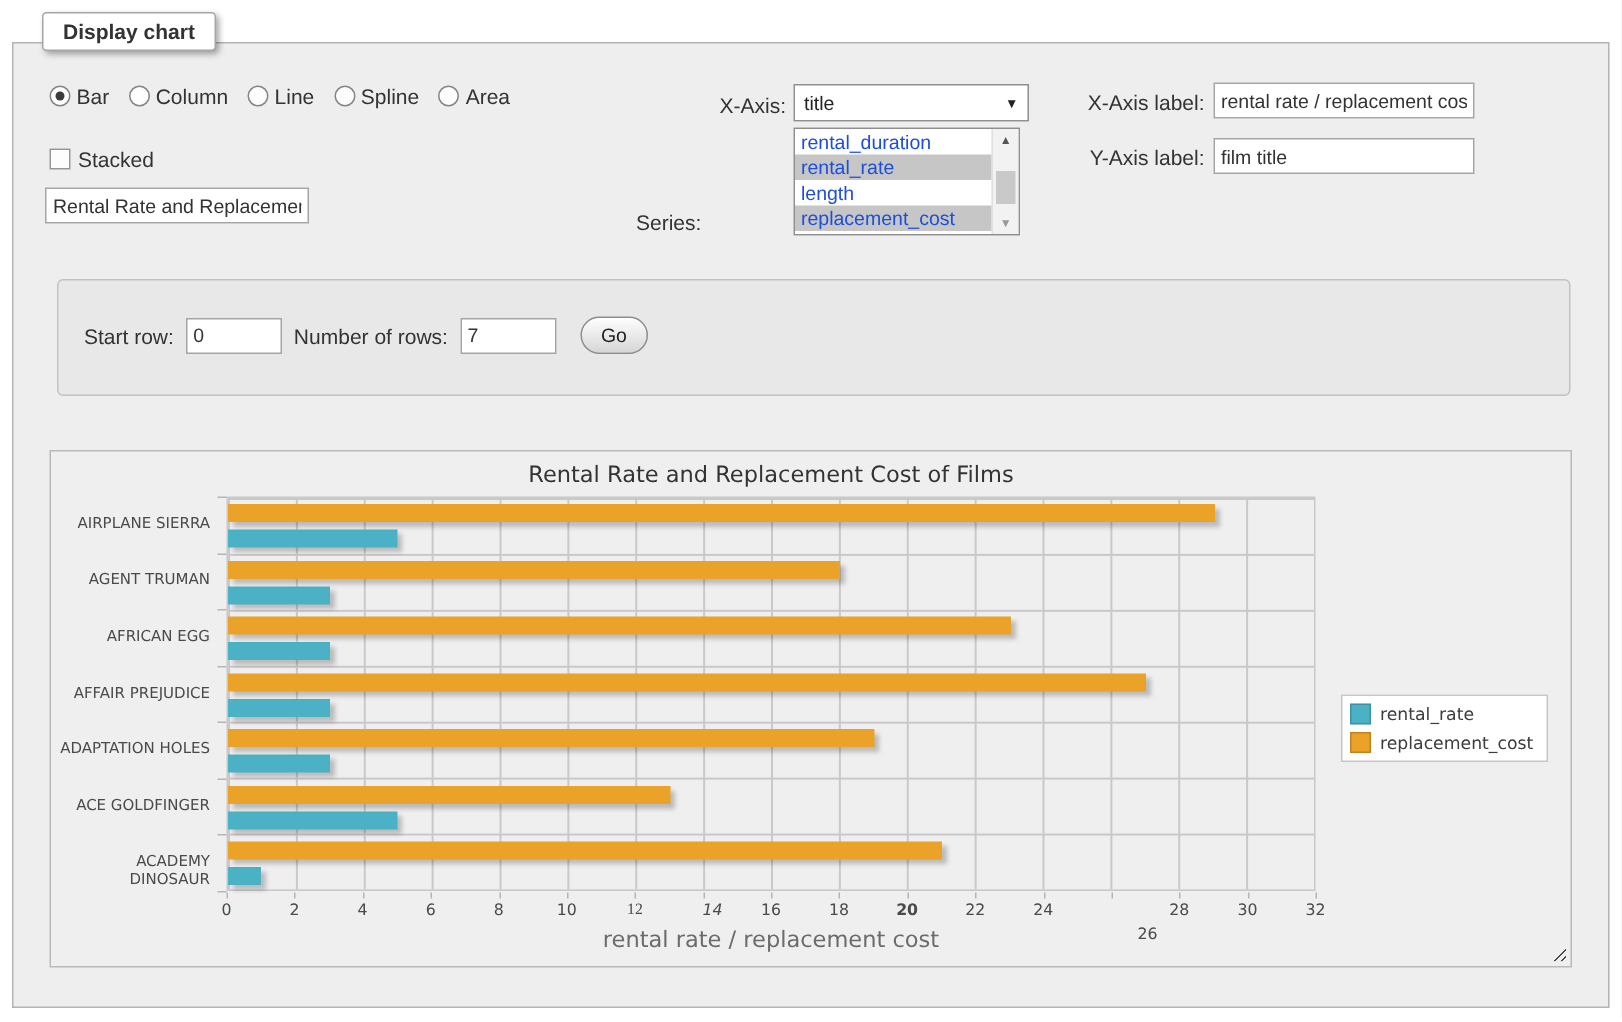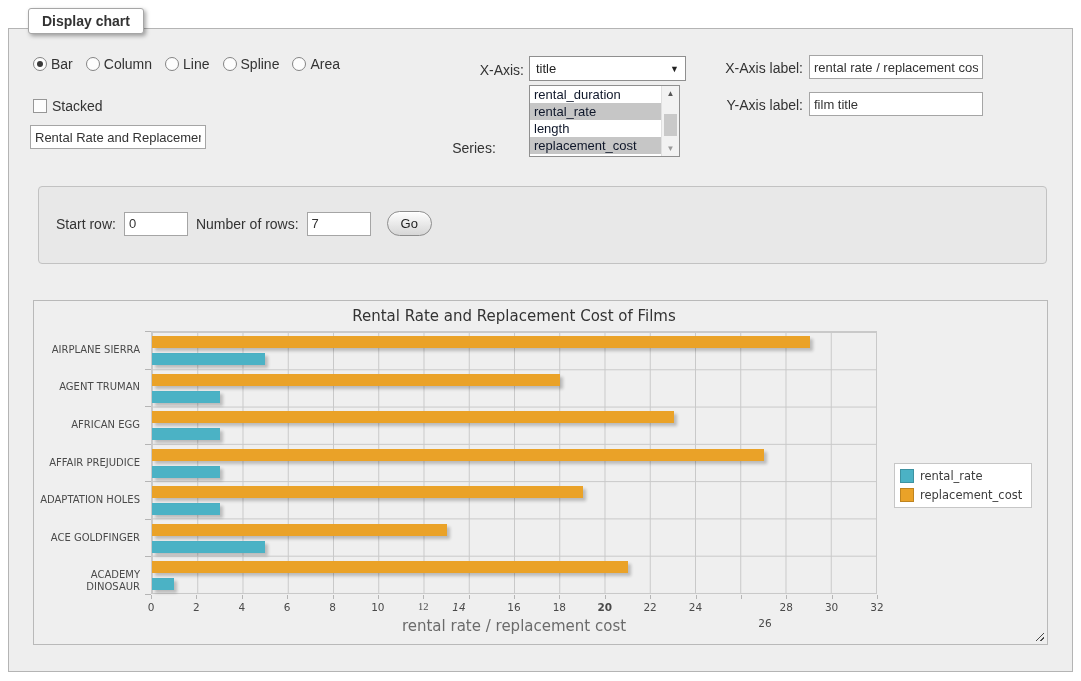--- a/index.html
+++ b/index.html
@@ -26,34 +26,34 @@
   .checkbox-row{left:33px;top:98px;display:flex;align-items:center;gap:5px;text-align:center;}
   .checkbox{width:12px;height:12px;border:1px solid #969696;background:#fdfdfd;display:inline-block;flex:none;}
 
   input.txt{
     border:1px solid #a5a5a5;background:#fff;color:#333;font-family:"Liberation Sans",sans-serif;
     font-size:13px;padding:3px 4px;height:16px;
   }
   .title-input{left:30px;top:125px;width:166px;}
   .form-label{color:#333;font-size:14px;white-space:nowrap;}
   .lbl-xaxis{left:424px;top:62px;width:100px;text-align:right;}
-  .lbl-series{left:424px;top:140px;width:100px;text-align:center;}
+  .lbl-series{left:424px;top:140px;width:100px;text-align:left;}
   .lbl-xaxislabel{left:696px;top:60px;width:107px;text-align:right;}
   .lbl-yaxislabel{left:696px;top:97px;width:107px;text-align:right;}
 
   .select{
     left:529px;top:56px;width:143px;height:23px;background:#fff;border:1px solid #8f8f8f;
     display:flex;align-items:center;padding:0 6px;font-size:13px;color:#222;
   }
   .select .sel-text{flex:1;}
   .select .arrow{font-size:9px;color:#222;}
 
   .listbox{left:529px;top:85px;width:149px;height:70px;background:#fff;border:1px solid #8f8f8f;overflow:hidden;}
   .lb-inner{position:absolute;left:0;top:0;right:17px;bottom:0;}
-  .lb-option{height:17px;line-height:17px;padding-left:4px;font-size:13px;color:#0f172a;white-space:nowrap;overflow:hidden;}
+  .lb-option{height:17px;line-height:17px;padding-left:4px;font-size:13px;color:#1d4ed8;white-space:nowrap;overflow:hidden;}
   .lb-option.selected{background:#c6c6c6;}
   .lb-scroll{position:absolute;top:0;right:0;width:17px;bottom:0;background:#f2f2f2;border-left:1px solid #e0e0e0;}
   .lb-arrow{position:absolute;left:0;width:17px;height:15px;text-align:center;font-size:8px;line-height:15px;color:#555;}
   .lb-arrow.up{top:0;}
   .lb-arrow.down{bottom:0;color:#9a9a9a;}
   .lb-thumb{position:absolute;left:2px;right:2px;top:28px;height:22px;background:#c9c9c9;}
 
   .xaxislabel-input{left:809px;top:55px;width:164px;}
   .yaxislabel-input{left:809px;top:92px;width:164px;}
 
@@ -222,21 +222,21 @@
     <div class="xtick-label" style="left: 207.75px;">4</div>
     <div class="tickmark" style="left: 253.125px; top: 294px; width: 1px; height: 4px;"></div>
     <div class="xtick-label" style="left: 253.125px;">6</div>
     <div class="tickmark" style="left: 298.5px; top: 294px; width: 1px; height: 4px;"></div>
     <div class="xtick-label" style="left: 298.5px;">8</div>
     <div class="tickmark" style="left: 343.875px; top: 294px; width: 1px; height: 4px;"></div>
     <div class="xtick-label" style="left: 343.875px;">10</div>
     <div class="tickmark" style="left: 389.25px; top: 294px; width: 1px; height: 4px;"></div>
     <div class="xtick-label" style="left: 389.25px; font-family: Liberation Serif, serif;">12</div>
     <div class="tickmark" style="left: 434.625px; top: 294px; width: 1px; height: 4px;"></div>
-    <div class="xtick-label" style="left: 425px; font-style: italic;">14</div>
+    <div class="xtick-label" style="left: 441px; font-style: italic;">14</div>
     <div class="tickmark" style="left: 480px; top: 294px; width: 1px; height: 4px;"></div>
     <div class="xtick-label" style="left: 480px;">16</div>
     <div class="tickmark" style="left: 525.375px; top: 294px; width: 1px; height: 4px;"></div>
     <div class="xtick-label" style="left: 525.375px;">18</div>
     <div class="tickmark" style="left: 570.75px; top: 294px; width: 1px; height: 4px;"></div>
     <div class="xtick-label" style="left: 570.75px; font-weight: bold;">20</div>
     <div class="tickmark" style="left: 616.125px; top: 294px; width: 1px; height: 4px;"></div>
     <div class="xtick-label" style="left: 616.125px;">22</div>
     <div class="tickmark" style="left: 661.5px; top: 294px; width: 1px; height: 4px;"></div>
     <div class="xtick-label" style="left: 661.5px;">24</div>

